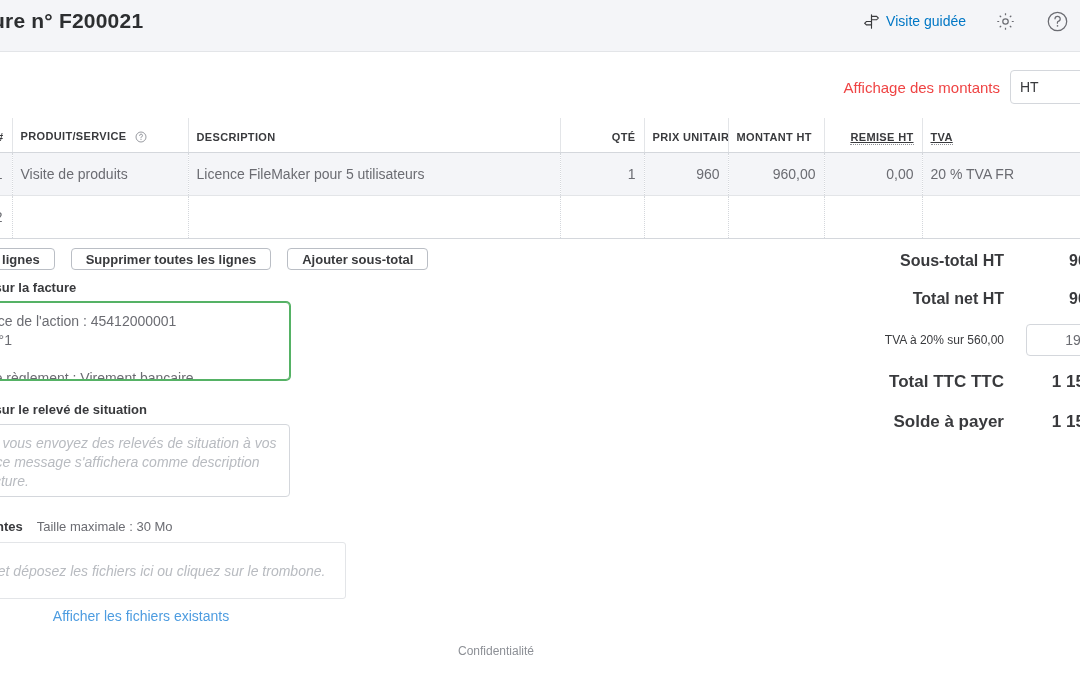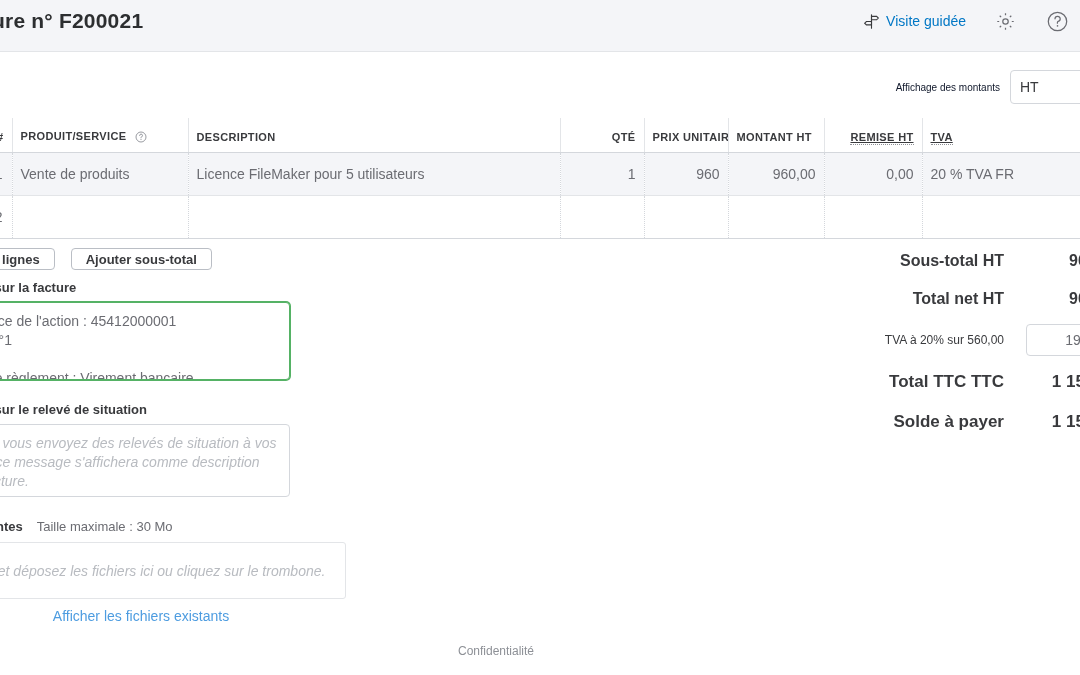--- a/index.html
+++ b/index.html
@@ -64,22 +64,22 @@
   
   .amount-display {
     position: absolute;
     right: -26px; top: 70px;
     display: flex;
     align-items: center;
     gap: 10px;
     white-space: nowrap;
   }
   .amount-display .lbl {
-    font-size: 10px;
-    color: #0f172a;
+    font-size: 15px;
+    color: #ef4444;
   }
   .amount-select {
     width: 96px; height: 34px;
     border: 1px solid #d4d7dc;
     border-radius: 4px;
     background: #fff;
     display: flex; align-items: center;
     padding: 0 9px;
     font-size: 14px;
     color: #393a3d;
@@ -407,21 +407,21 @@
             <span class="dotted">REMISE HT</span>
           </th>
           <th>
             <span class="dotted">TVA</span>
           </th>
         </tr>
       </thead>
       <tbody>
         <tr class="row-filled">
           <td class="idx">1</td>
-          <td>Vente de produits</td>
+          <td>Visite de produits</td>
           <td>Licence FileMaker pour 5 utilisateurs</td>
           <td class="num">1</td>
           <td class="num">960</td>
           <td class="num">960,00</td>
           <td class="num">0,00</td>
           <td>20 % TVA FR</td>
         </tr>
         <tr class="row-empty">
           <td class="idx">2</td>
           <td></td>
@@ -432,20 +432,21 @@
           <td class="num"></td>
           <td></td>
         </tr>
       </tbody>
     </table>
   </div>
   <div class="table-bottom-rule"></div>
 
   <div class="btn-row">
     <button class="btn">Ajouter des lignes</button>
+    <button class="btn">Supprimer toutes les lignes</button>
     <button class="btn">Ajouter sous-total</button>
   </div>
 
   <div class="left-col">
 
     <div>
       <div class="field-label">Message sur la facture</div>
       <textarea class="ta invoice-msg focused" style="">Référence de l'action : 45412000001
 Action n°1
 

